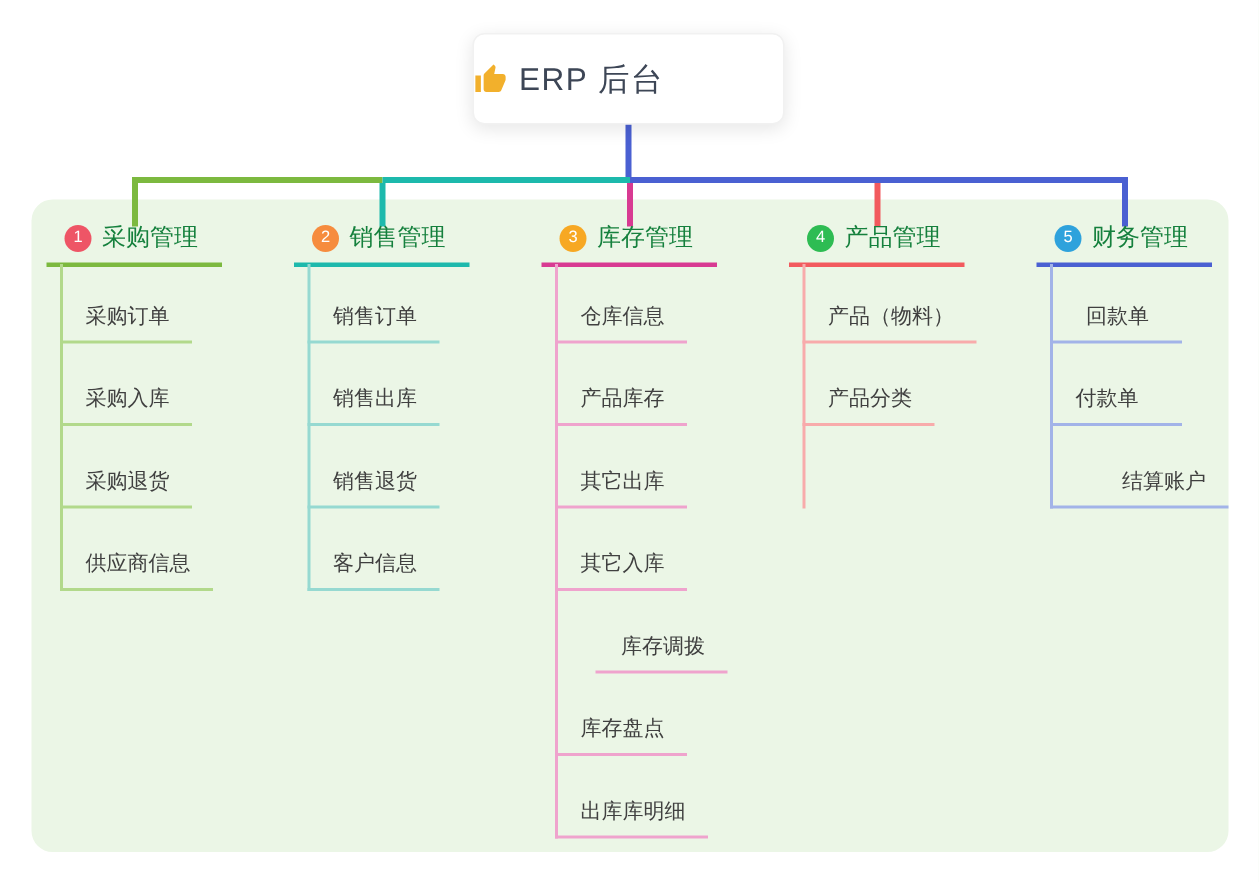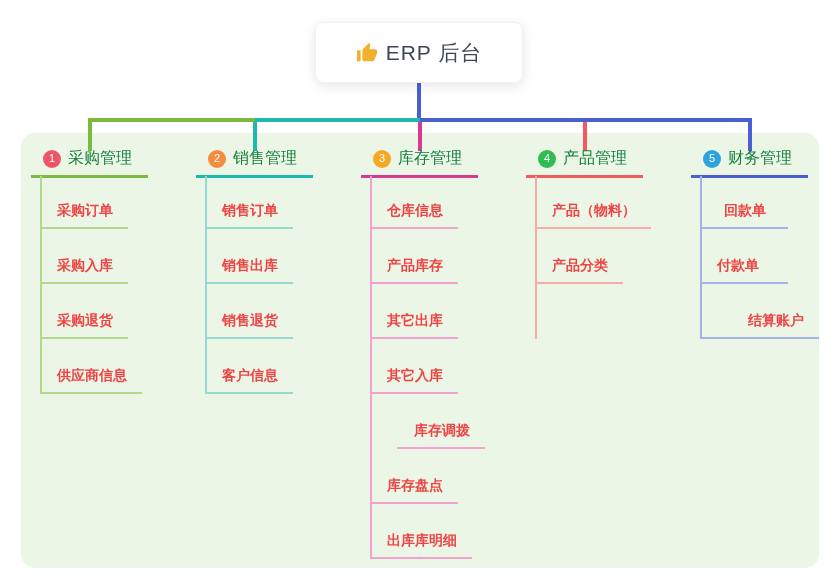--- a/index.html
+++ b/index.html
@@ -8,21 +8,21 @@
     font-family:"Liberation Sans","DejaVu Sans",sans-serif;
   }
   .panel{
     position:absolute;left:21px;top:133px;width:798px;height:435px;
     border-radius:14px;z-index:0;
   }
   .root-card{
     position:absolute;left:315px;top:22px;width:208px;height:61px;
     background:#ffffff;border:1px solid #f1f1f1;border-radius:8px;
     box-shadow:0 3px 12px rgba(0,0,0,0.10);
-    display:flex;align-items:center;justify-content:center;gap:8px;
+    display:flex;align-items:center;justify-content:flex-start;gap:8px;
     z-index:5;box-sizing:border-box;
   }
   .root-label{font-size:21px;color:#3d4656;letter-spacing:1px;}
   .thumb-icon{width:22px;height:22px;display:inline-block;}
   .vline,.hline{position:absolute;z-index:2;}
   .branch{position:absolute;z-index:3;}
   .branch-header{
     display:flex;align-items:center;box-sizing:border-box;
     width:117px;height:32px;padding:0 0 4px 12px;cursor:default;
   }
@@ -30,21 +30,21 @@
     width:18px;height:18px;border-radius:50%;flex:0 0 18px;
     display:flex;align-items:center;justify-content:center;
     color:#fff;font-size:11px;line-height:1;margin-right:7px;
   }
   .branch-label{font-size:16px;color:#15803d;white-space:nowrap;}
   .children{position:absolute;left:9px;top:28px;display:flex;flex-direction:column;align-items:flex-start;}
   .child{
     height:55px;box-sizing:border-box;display:flex;align-items:flex-end;
     padding:0 15px 7px 17px;width:max-content;min-width:88px;
   }
-  .child-label{font-size:14px;color:#ef4444;white-space:nowrap;font-weight:bold;}
+  .child-label{font-size:14px;color:#404040;white-space:nowrap;}
   .child-vline{position:absolute;width:2px;}
 </style>
 </head>
 <body>
 
 <div class="canvas">
   <div class="panel" id="panel" style="background: rgb(235, 246, 230);"></div>
 
   <div class="root-card">
     <span class="thumb-icon">

